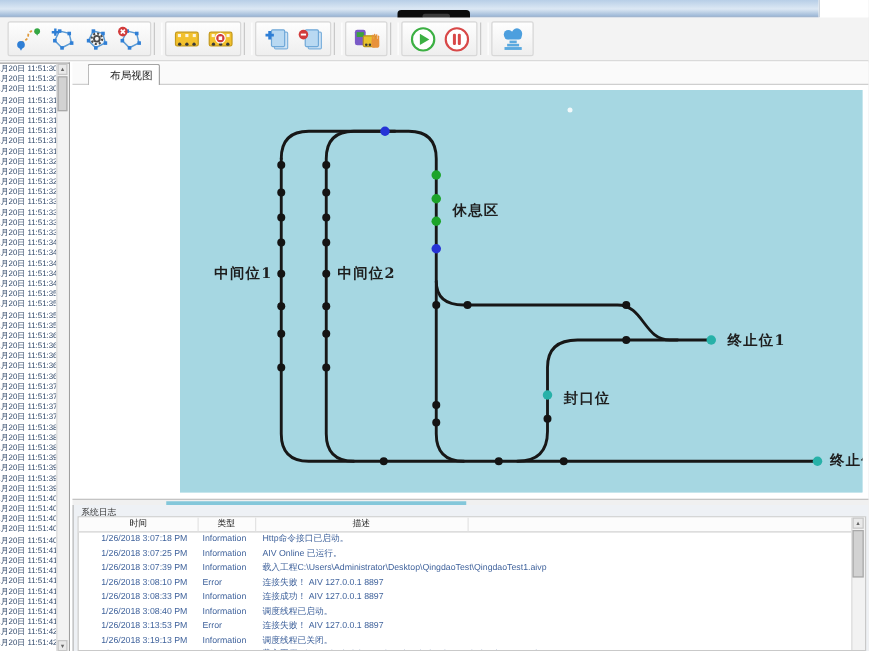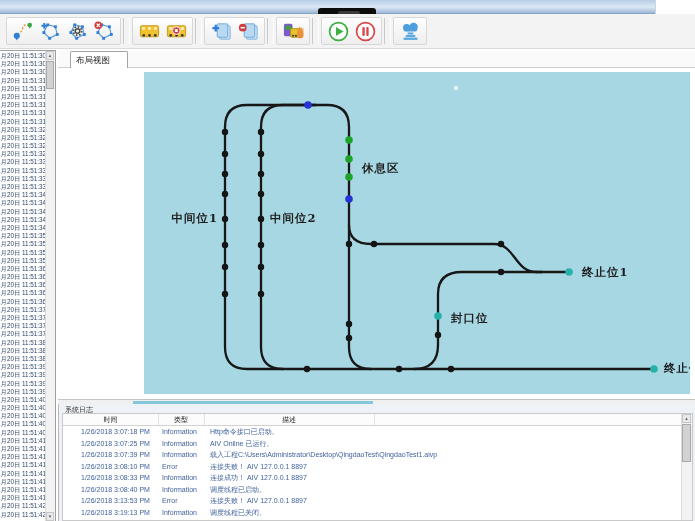--- a/index.html
+++ b/index.html
@@ -27,21 +27,21 @@
   .side-row span{position:absolute;right:1px;top:0;white-space:nowrap;font-size:6.3px;line-height:8.2px;color:#2e4668;}
   .v-scroll{position:absolute;right:0;top:0;bottom:0;width:9px;background:#f2f2f2;border-left:1px solid #dcdcdc;}
   .v-scroll .arrow{position:absolute;left:0;width:8px;height:9px;background:#e9e9e9;border:1px solid #c6c6c6;
     box-sizing:border-box;font-size:4.5px;line-height:7px;text-align:center;color:#666;}
   .v-scroll .up{top:0;} .v-scroll .down{bottom:0;}
   .v-scroll .thumb{position:absolute;left:0;top:10px;width:8px;height:28px;background:#d2d2d2;border:1px solid #a9a9a9;box-sizing:border-box;}
   
   .tabstrip{position:absolute;left:58px;top:50px;width:637px;height:18px;background:#fafafa;border-bottom:1px solid #cfcfcf;box-sizing:border-box;}
   .tab{position:absolute;left:12px;top:1px;height:17px;min-width:46px;background:#fff;
     border:1px solid #a5a5a5;border-bottom:none;border-radius:2px 2px 0 0;
-    font-size:8.5px;line-height:16px;text-align:left;padding:0 5px;color:#222;}
+    font-size:8.5px;line-height:16px;text-align:right;padding:0 5px;color:#222;}
   
   .main{position:absolute;left:58px;top:68px;width:637px;height:331px;background:#fff;}
   .canvas{position:absolute;left:144px;top:72px;width:546px;height:322px;background:#a6d7e2;}
   .canvas svg{position:absolute;left:0;top:0;}
   .map-label{font-family:"DejaVu Serif",serif;font-weight:bold;font-size:11.5px;fill:#1e1e1e;letter-spacing:1px;}
   
   .h-track{position:absolute;left:58px;top:399px;width:637px;height:5px;background:#f0f0f0;border-top:1px solid #c4c4c4;box-sizing:border-box;}
   .h-thumb{position:absolute;left:75px;top:1px;width:240px;height:4px;background:#84c7da;}
   
   .logpanel{position:absolute;left:58px;top:404px;width:637px;height:117px;background:#eef1f5;

